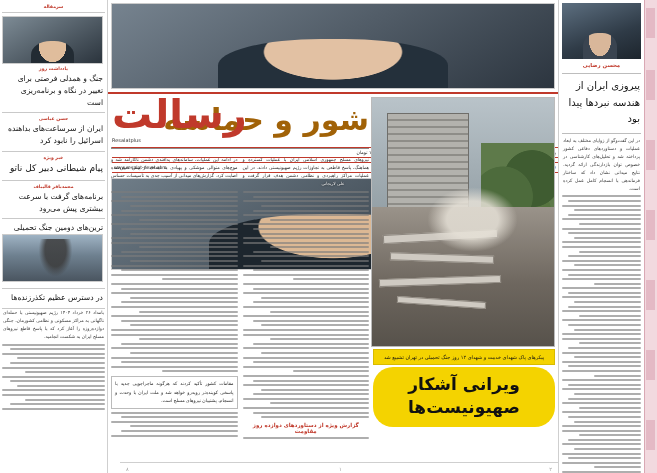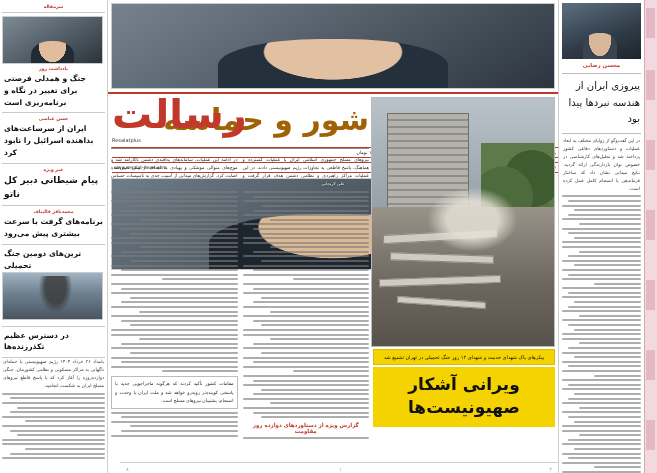--- a/index.html
+++ b/index.html
@@ -306,20 +306,21 @@
   }
   .yellow-big {
     background: #f4d300;
     color: #111;
     font-size: 17px;
     font-weight: bold;
     line-height: 1.35;
     padding: 6px 4px 8px;
     text-align: center;
     margin-top: 2px;
+    border-radius: 20px;
   }
 
   .main-text-col {
     flex: 1 1 auto;
     display: flex;
     flex-direction: row;
     gap: 5px;
     direction: rtl;
   }
   .big-headline {
@@ -368,23 +369,23 @@
   }
   .side-kicker {
     font-size: 4.6px;
     color: #c0392b;
     text-align: center;
     font-weight: bold;
     margin-bottom: 2px;
   }
   .side-title {
     font-size: 9px;
-    font-weight: bold;
+    font-weight: normal;
     color: #111;
-    text-align: left;
+    text-align: right;
     line-height: 1.55;
   }
   .side-title.small { font-size: 7.6px; }
   .side-photo {
     width: 100%;
     height: 46px;
     background: linear-gradient(150deg,#7d8b95,#2b343d);
     position: relative;
     overflow: hidden;
     margin-bottom: 2px;

